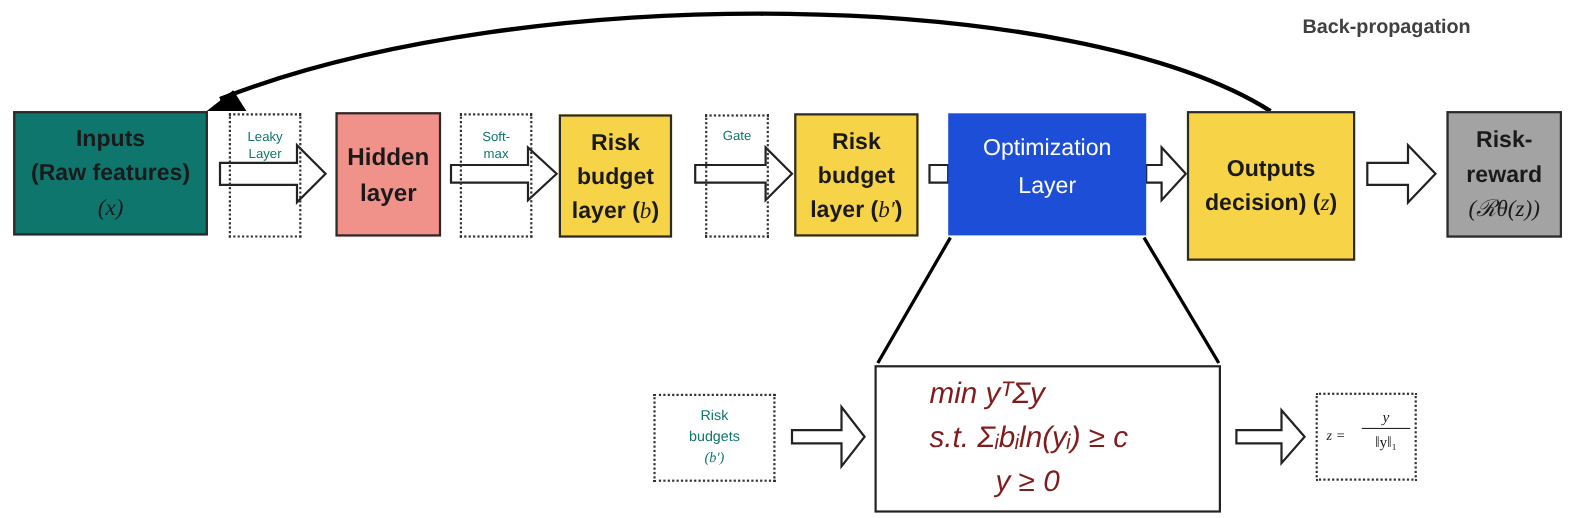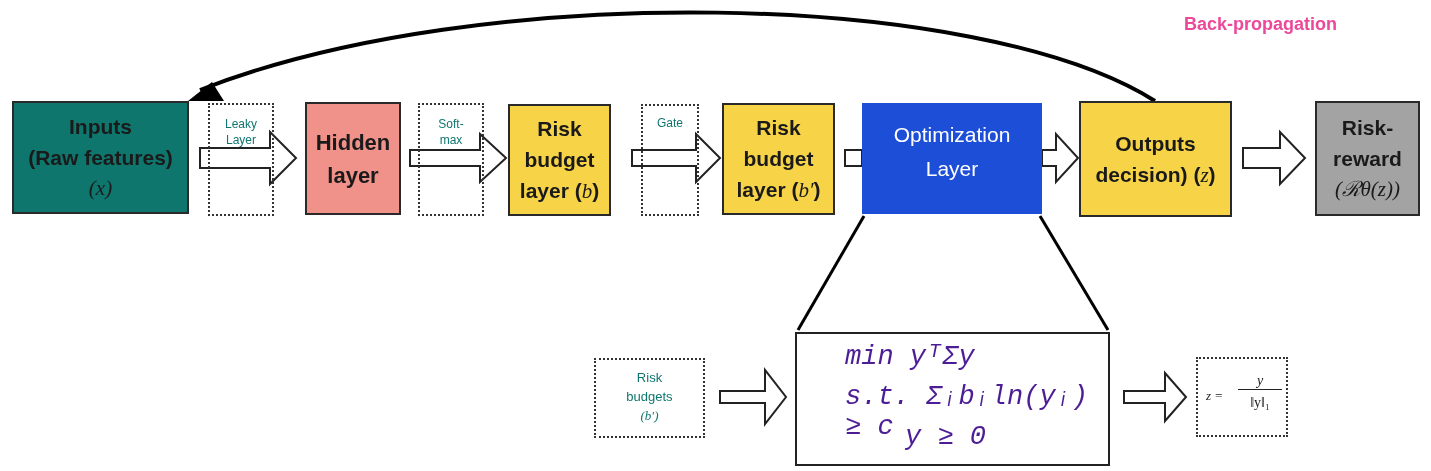--- a/index.html
+++ b/index.html
@@ -7,23 +7,23 @@
          font-family:"Liberation Sans", sans-serif; color:#1a1a1a; }
   .box { position:absolute; box-sizing:border-box; border:2px solid #2a2a2a;
          display:flex; flex-direction:column; align-items:center; justify-content:center;
          text-align:center; font-weight:bold; font-size:21px; line-height:31px; }
   .dotted { position:absolute; box-sizing:border-box; border:2px dotted #333;
             background:transparent; font-family:"Liberation Sans", sans-serif; }
   .act-label { position:absolute; left:0; right:0; text-align:center; font-size:12px;
                font-weight:normal; color:#0f766e; }
   .svgwrap { position:absolute; left:0; top:0; }
   .math { font-family:"Liberation Serif", serif; font-style:italic; font-weight:normal; }
-  .formula { position:absolute; font-family:Liberation Mono, monospace; font-size:27px; color:#4c1d95; }
+  .formula { position:absolute; font-family:Liberation Sans, sans-serif; font-size:27px; color:#7f1d1d; }
   .formula i { font-style:italic; }
-  .title-bp { position:absolute; left:1184px; top:14px; font-size:18px; font-weight:bold; color:#ec4899; }
+  .title-bp { position:absolute; left:1184px; top:14px; font-size:18px; font-weight:bold; color:#404040; }
 </style>
 </head>
 <body>
 
 <svg class="svgwrap" width="1431" height="471">
 
   <path d="M1155 101 C 980 -10, 480 -20, 200 90" fill="none" stroke="#000" stroke-width="4"></path>
   <polygon points="188,101 212,82 224,101" fill="#000"></polygon>
 
   <g fill="#fff" stroke="#222" stroke-width="2">
@@ -93,21 +93,21 @@
   <div>Risk</div>
   <div>budget</div>
   <div><span>layer (</span><span class="math">b′</span><span>)</span></div>
 </div>
 
 <div class="box" style="left:862px;top:103px;width:180px;height:111px;background:#1d4ed8;border:none;color:#ffffff;font-weight:normal;font-size:21px;line-height:34px;padding-bottom:14px;">
   <div>Optimization</div>
   <div>Layer</div>
 </div>
 
-<div class="box" style="left:1079px;top:101px;width:153px;height:116px;background:#F7D348;">
+<div class="box" style="left:1079px;top:101px;width:153px;height:136px;background:#F7D348;">
   <div>Outputs</div>
   <div><span>decision) (</span><span class="math">z</span><span>)</span></div>
 </div>
 
 <div class="box" style="left:1315px;top:101px;width:105px;height:115px;background:#a3a3a3;">
   <div>Risk-</div>
   <div>reward</div>
   <div class="math">(ℛθ(z))</div>
 </div>
 

